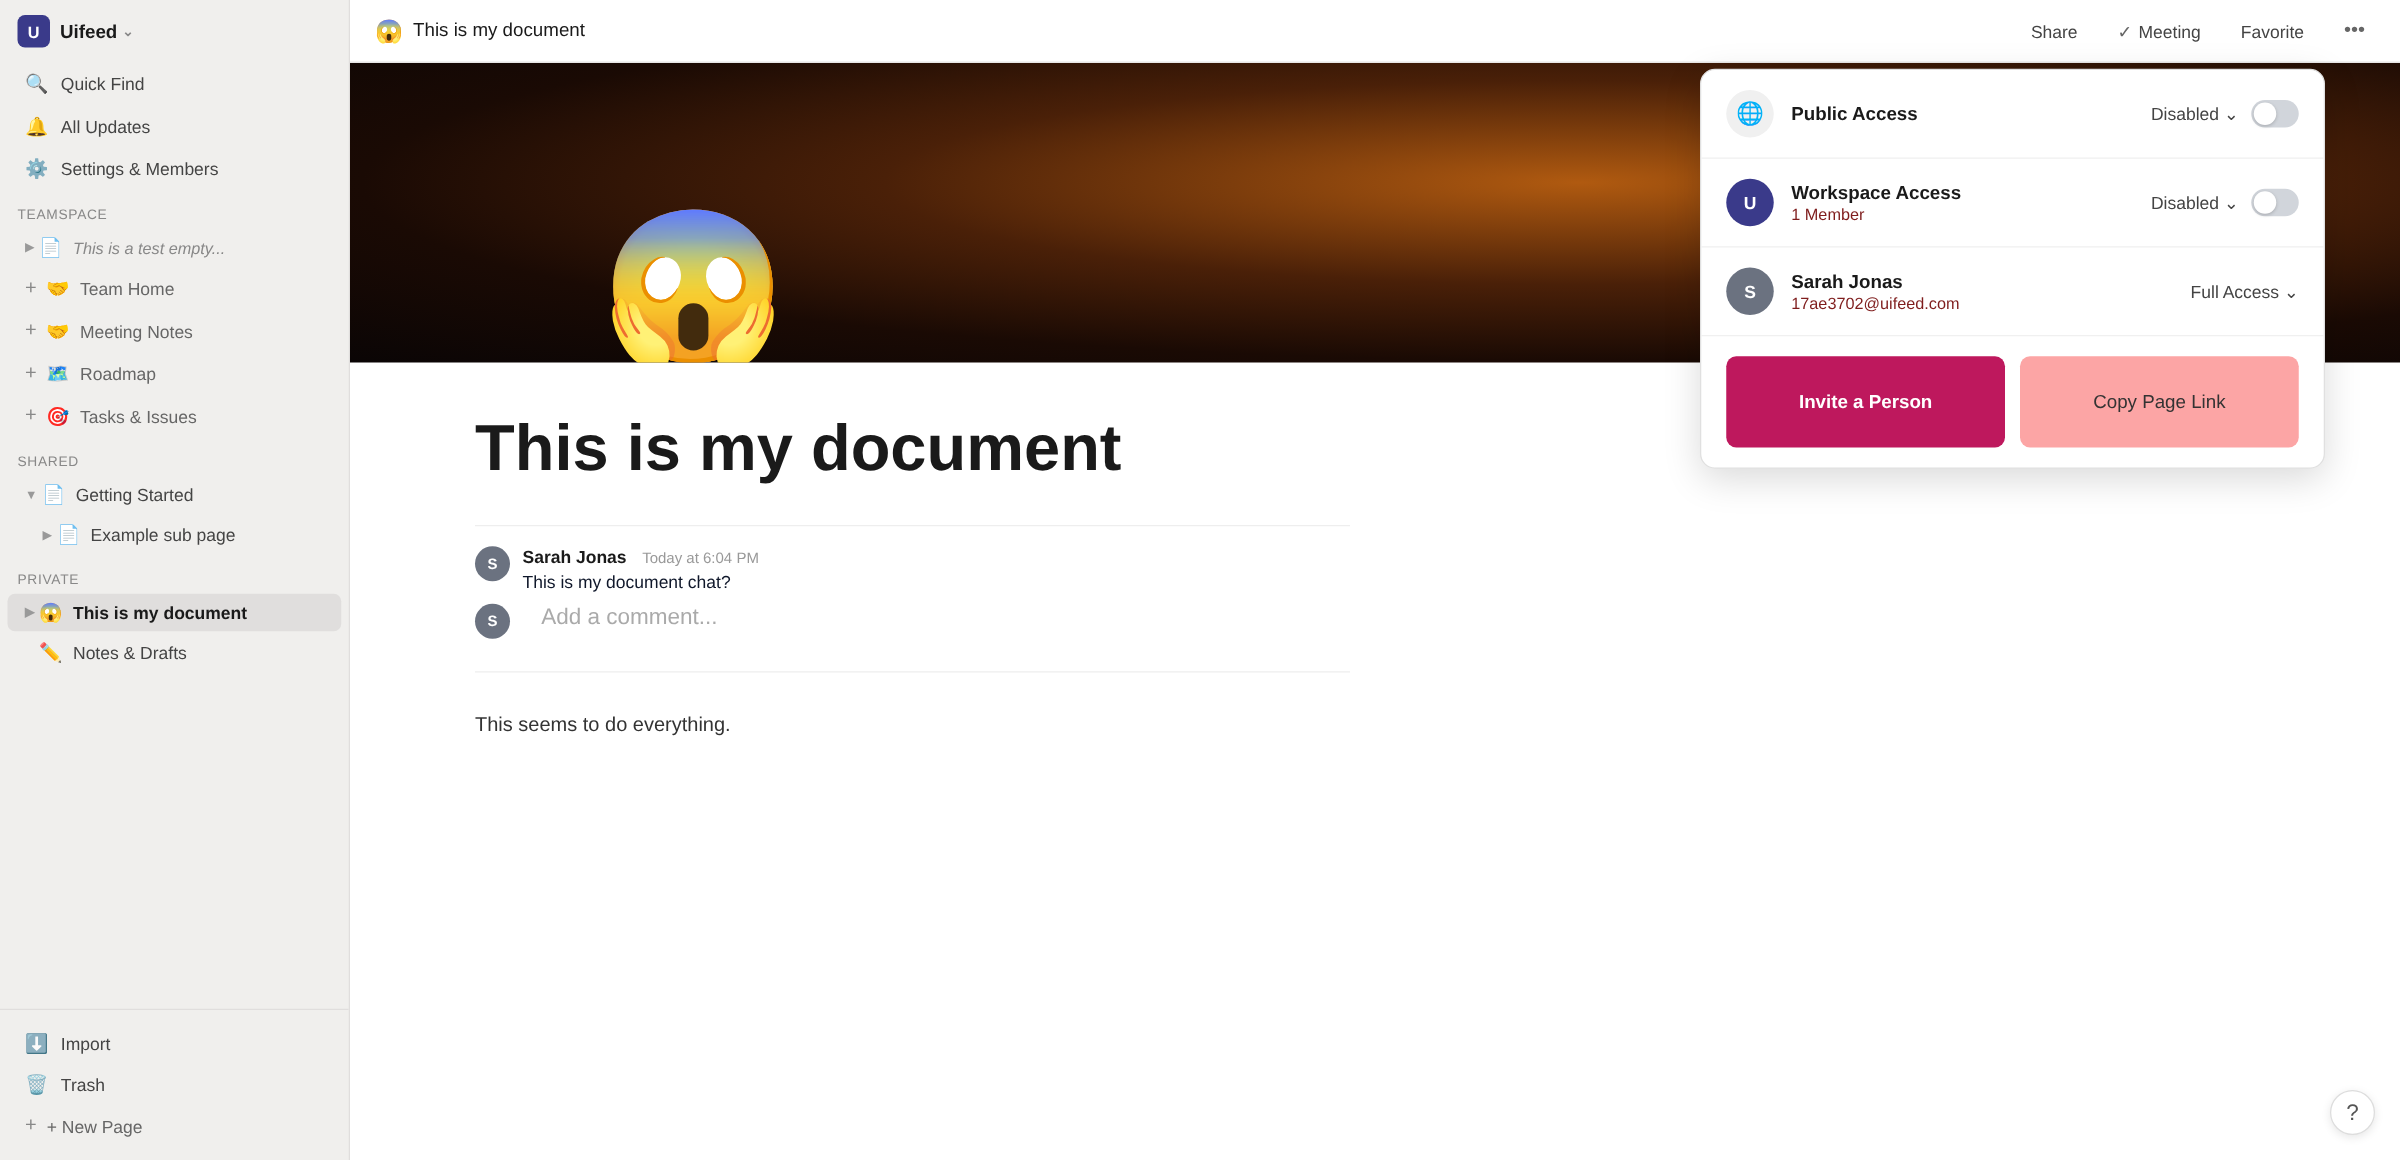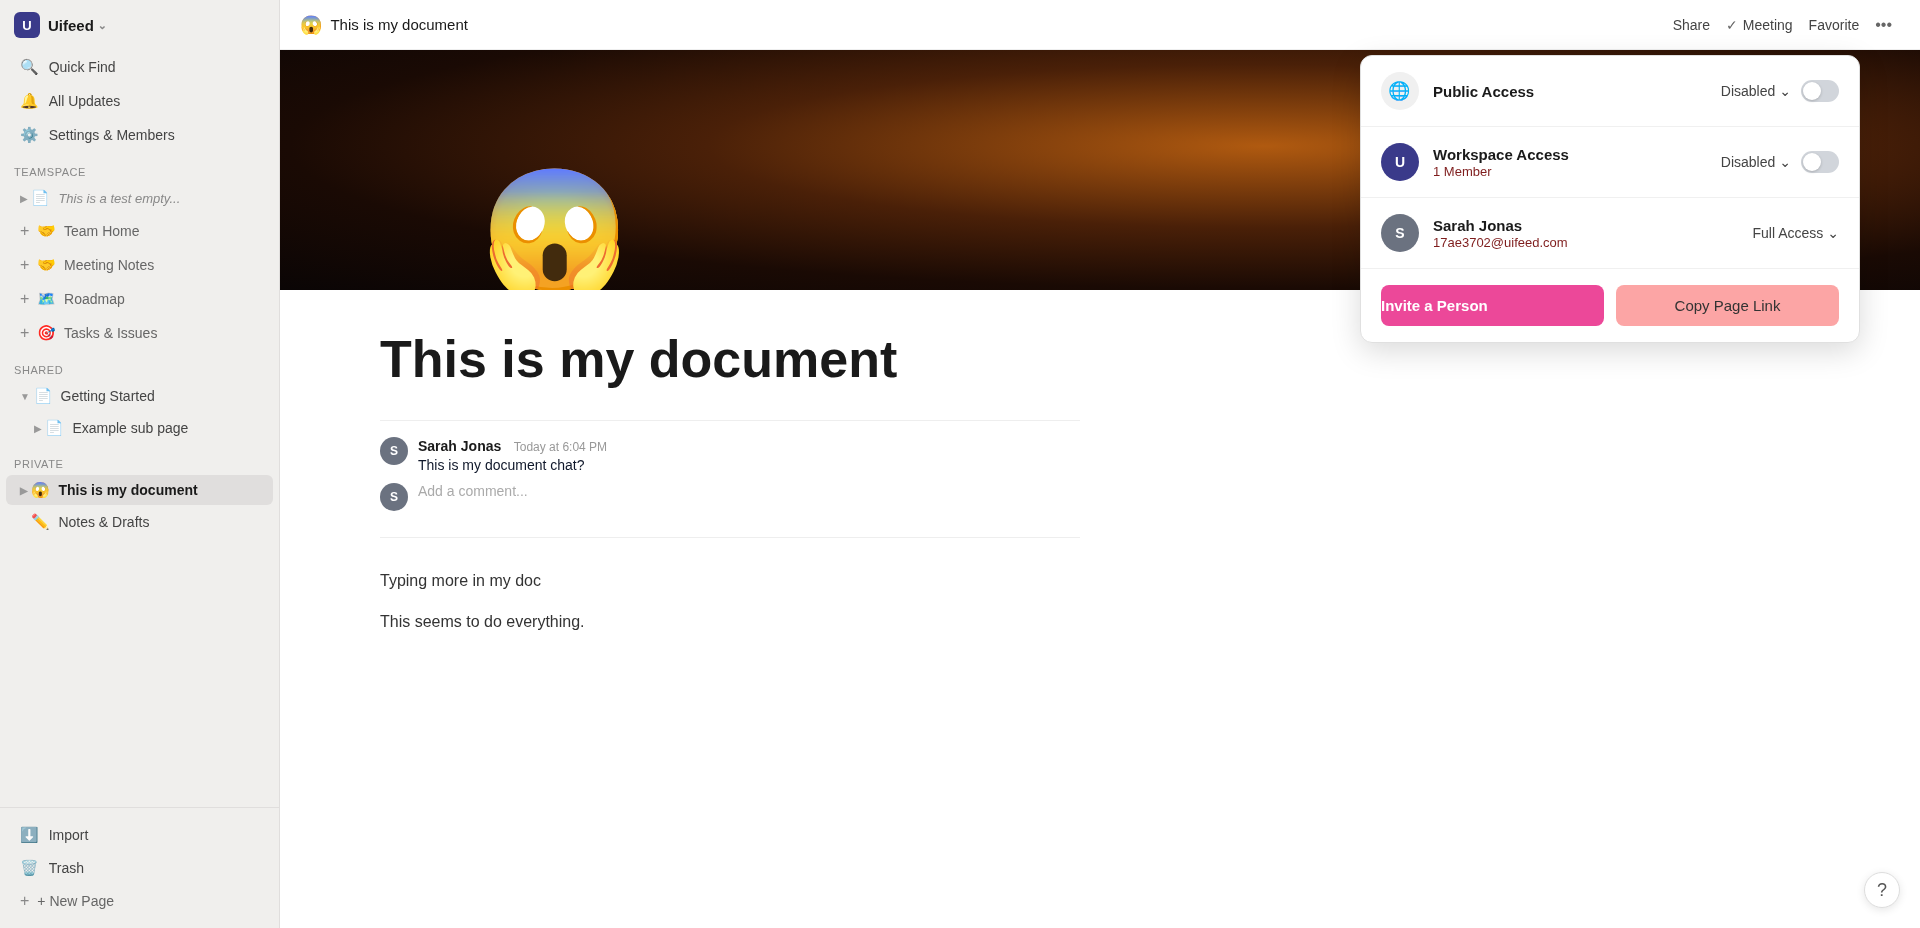--- a/index.html
+++ b/index.html
@@ -116,21 +116,21 @@
       align-items: center;
       font-size: 15px;
       font-weight: 500;
       color: #1a1a1a;
       flex: 1;
     }
     .topbar-title .doc-icon { margin-right: 8px; font-size: 18px; }
     .topbar-actions {
       display: flex;
       align-items: center;
-      gap: 0;
+      gap: 16px;
     }
     .topbar-btn {
       display: flex;
       align-items: center;
       gap: 5px;
       font-size: 14px;
       color: #444;
       cursor: pointer;
       padding: 4px 8px;
       border-radius: 5px;
@@ -196,22 +196,23 @@
       display: flex; align-items: center; justify-content: center;
       font-size: 12px; font-weight: 600;
       flex-shrink: 0;
     }
     .comment-body { flex: 1; }
     .comment-author { font-size: 14px; font-weight: 600; color: #1a1a1a; margin-right: 8px; }
     .comment-time { font-size: 12px; color: #999; }
     .comment-text { font-size: 14px; color: #0f172a; margin-top: 2px; }
     .comment-input {
       color: #aaa;
-      font-size: 14px;
+      font-size: 18px;
       cursor: text;
+      margin-left: 15px;
     }
 
     .page-paragraph {
       font-size: 16px;
       color: #333;
       line-height: 1.6;
       margin-bottom: 16px;
     }
 
     
@@ -286,29 +287,29 @@
       top: 2px; left: 2px;
       box-shadow: 0 1px 3px rgba(0,0,0,0.2);
     }
     .share-buttons-row {
       display: flex;
       gap: 12px;
       padding: 16px 20px;
     }
     .btn-invite {
       flex: 1;
-      background: #ec4899;
+      background: #be185d;
       color: white;
       border: none;
       border-radius: 8px;
-      padding: 12px 0;
+      padding: 28px 0;
       font-size: 15px;
       font-weight: 600;
       cursor: pointer;
-      text-align: left;
+      text-align: center;
     }
     .btn-copy-link {
       flex: 1;
       background: #fca5a5;
       color: #333;
       border: none;
       border-radius: 8px;
       padding: 12px 0;
       font-size: 15px;
       font-weight: 500;
@@ -476,21 +477,20 @@
             <span class="comment-time">Today at 6:04 PM</span>
             <div class="comment-text">This is my document chat?</div>
           </div>
         </div>
         <div class="comment-row">
           <div class="avatar-circle">S</div>
           <div class="comment-input">Add a comment...</div>
         </div>
       </div>
 
-      <p class="page-paragraph">Typing more in my doc</p>
       <p class="page-paragraph">This seems to do everything.</p>
     </div>
   </div>
 </div>
 
 <div class="share-dropdown">
 
   <div class="share-row">
     <div class="share-access-icon">🌐</div>
     <div class="share-info">

